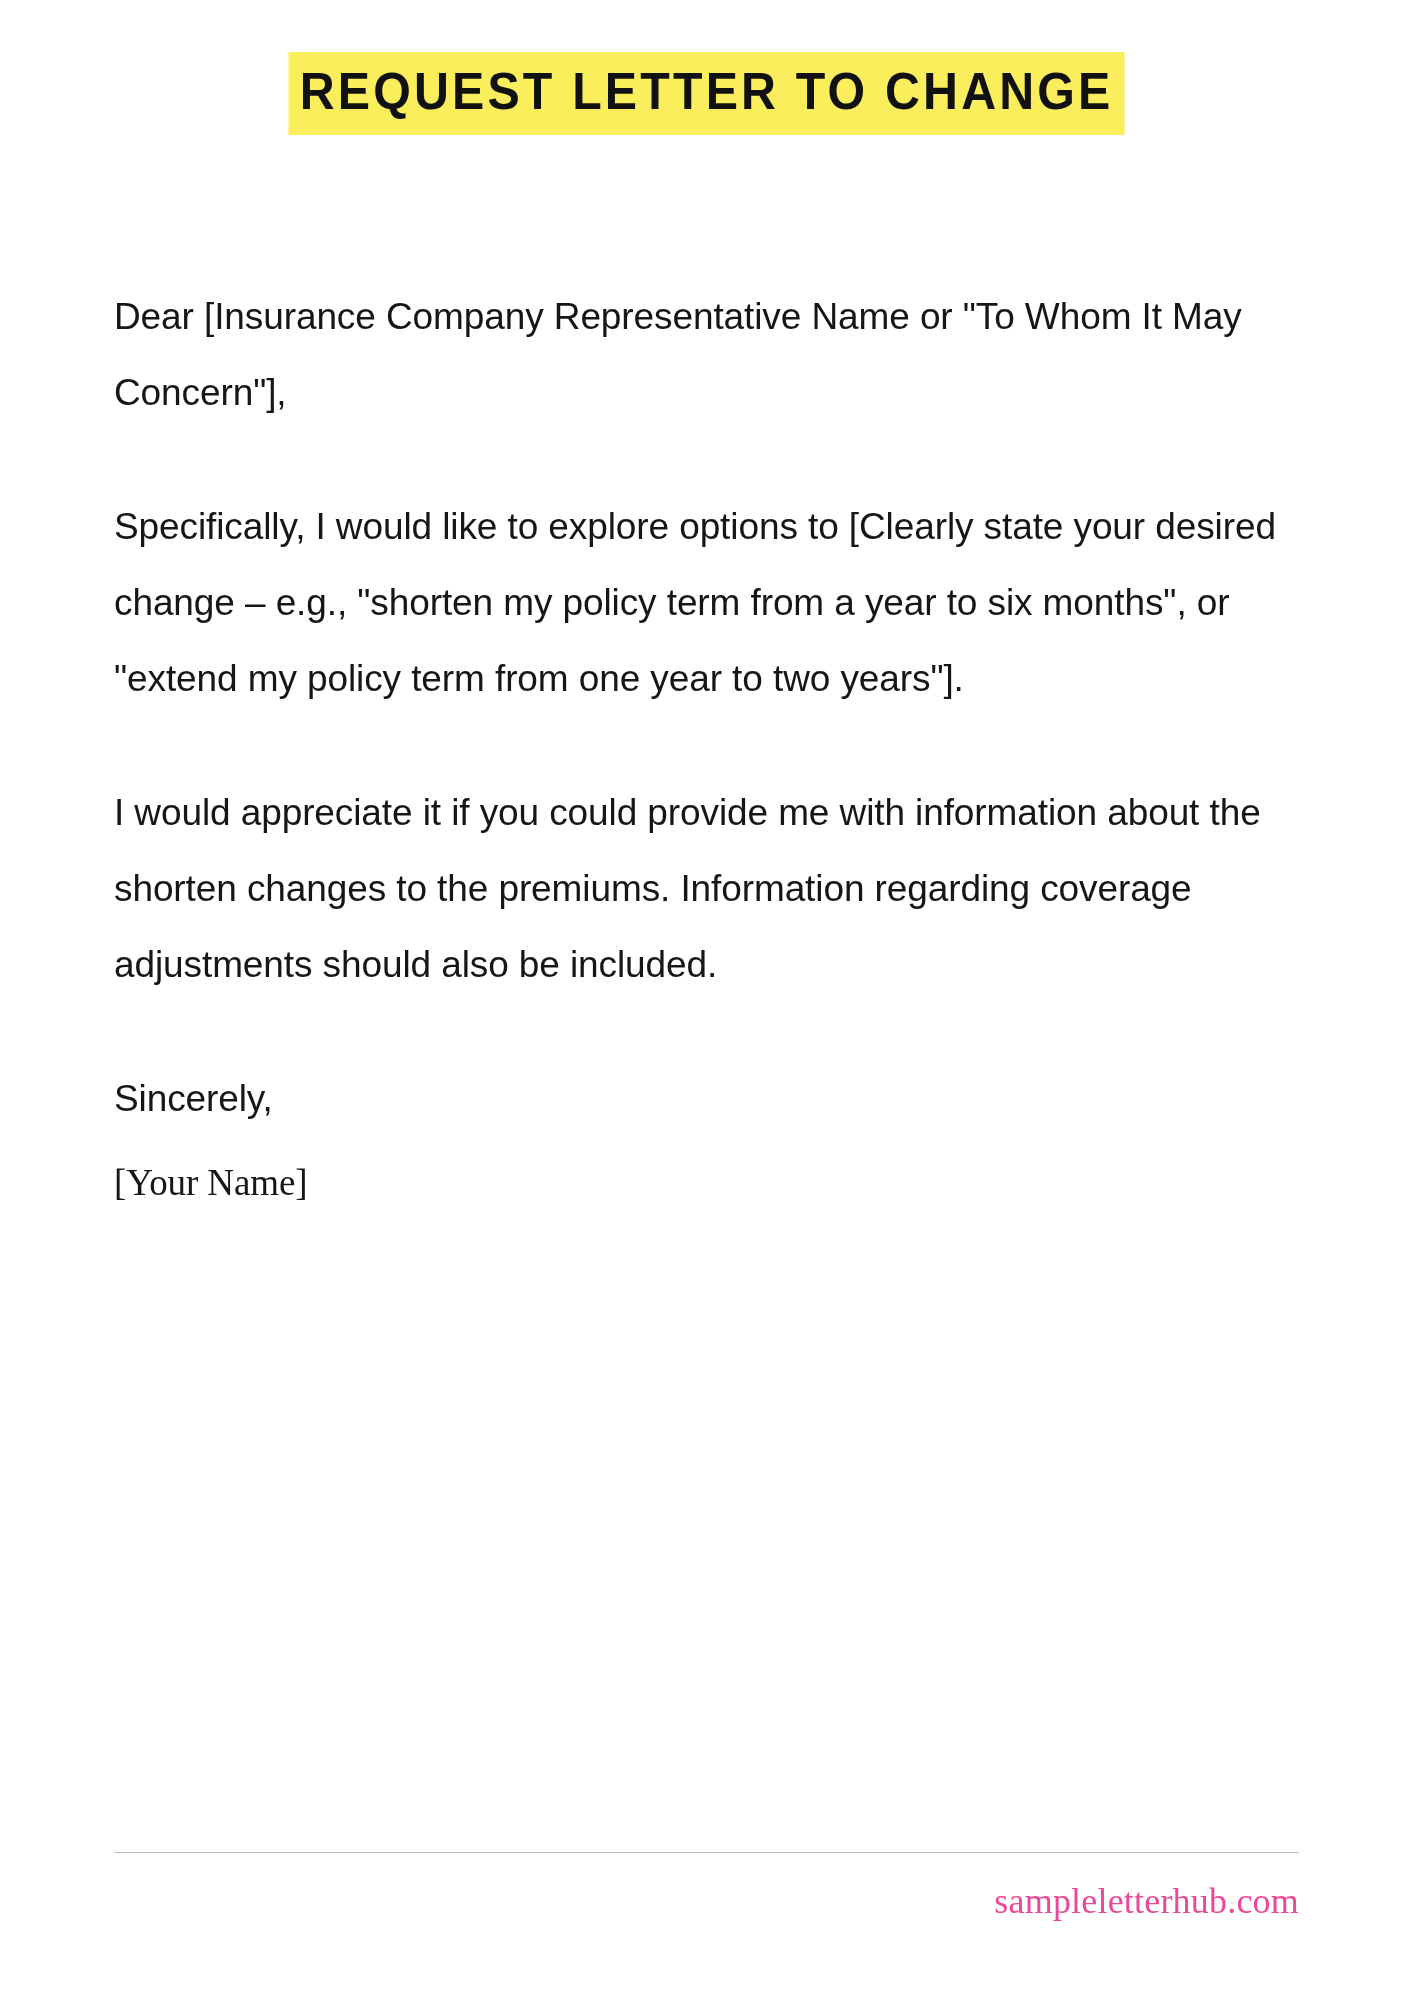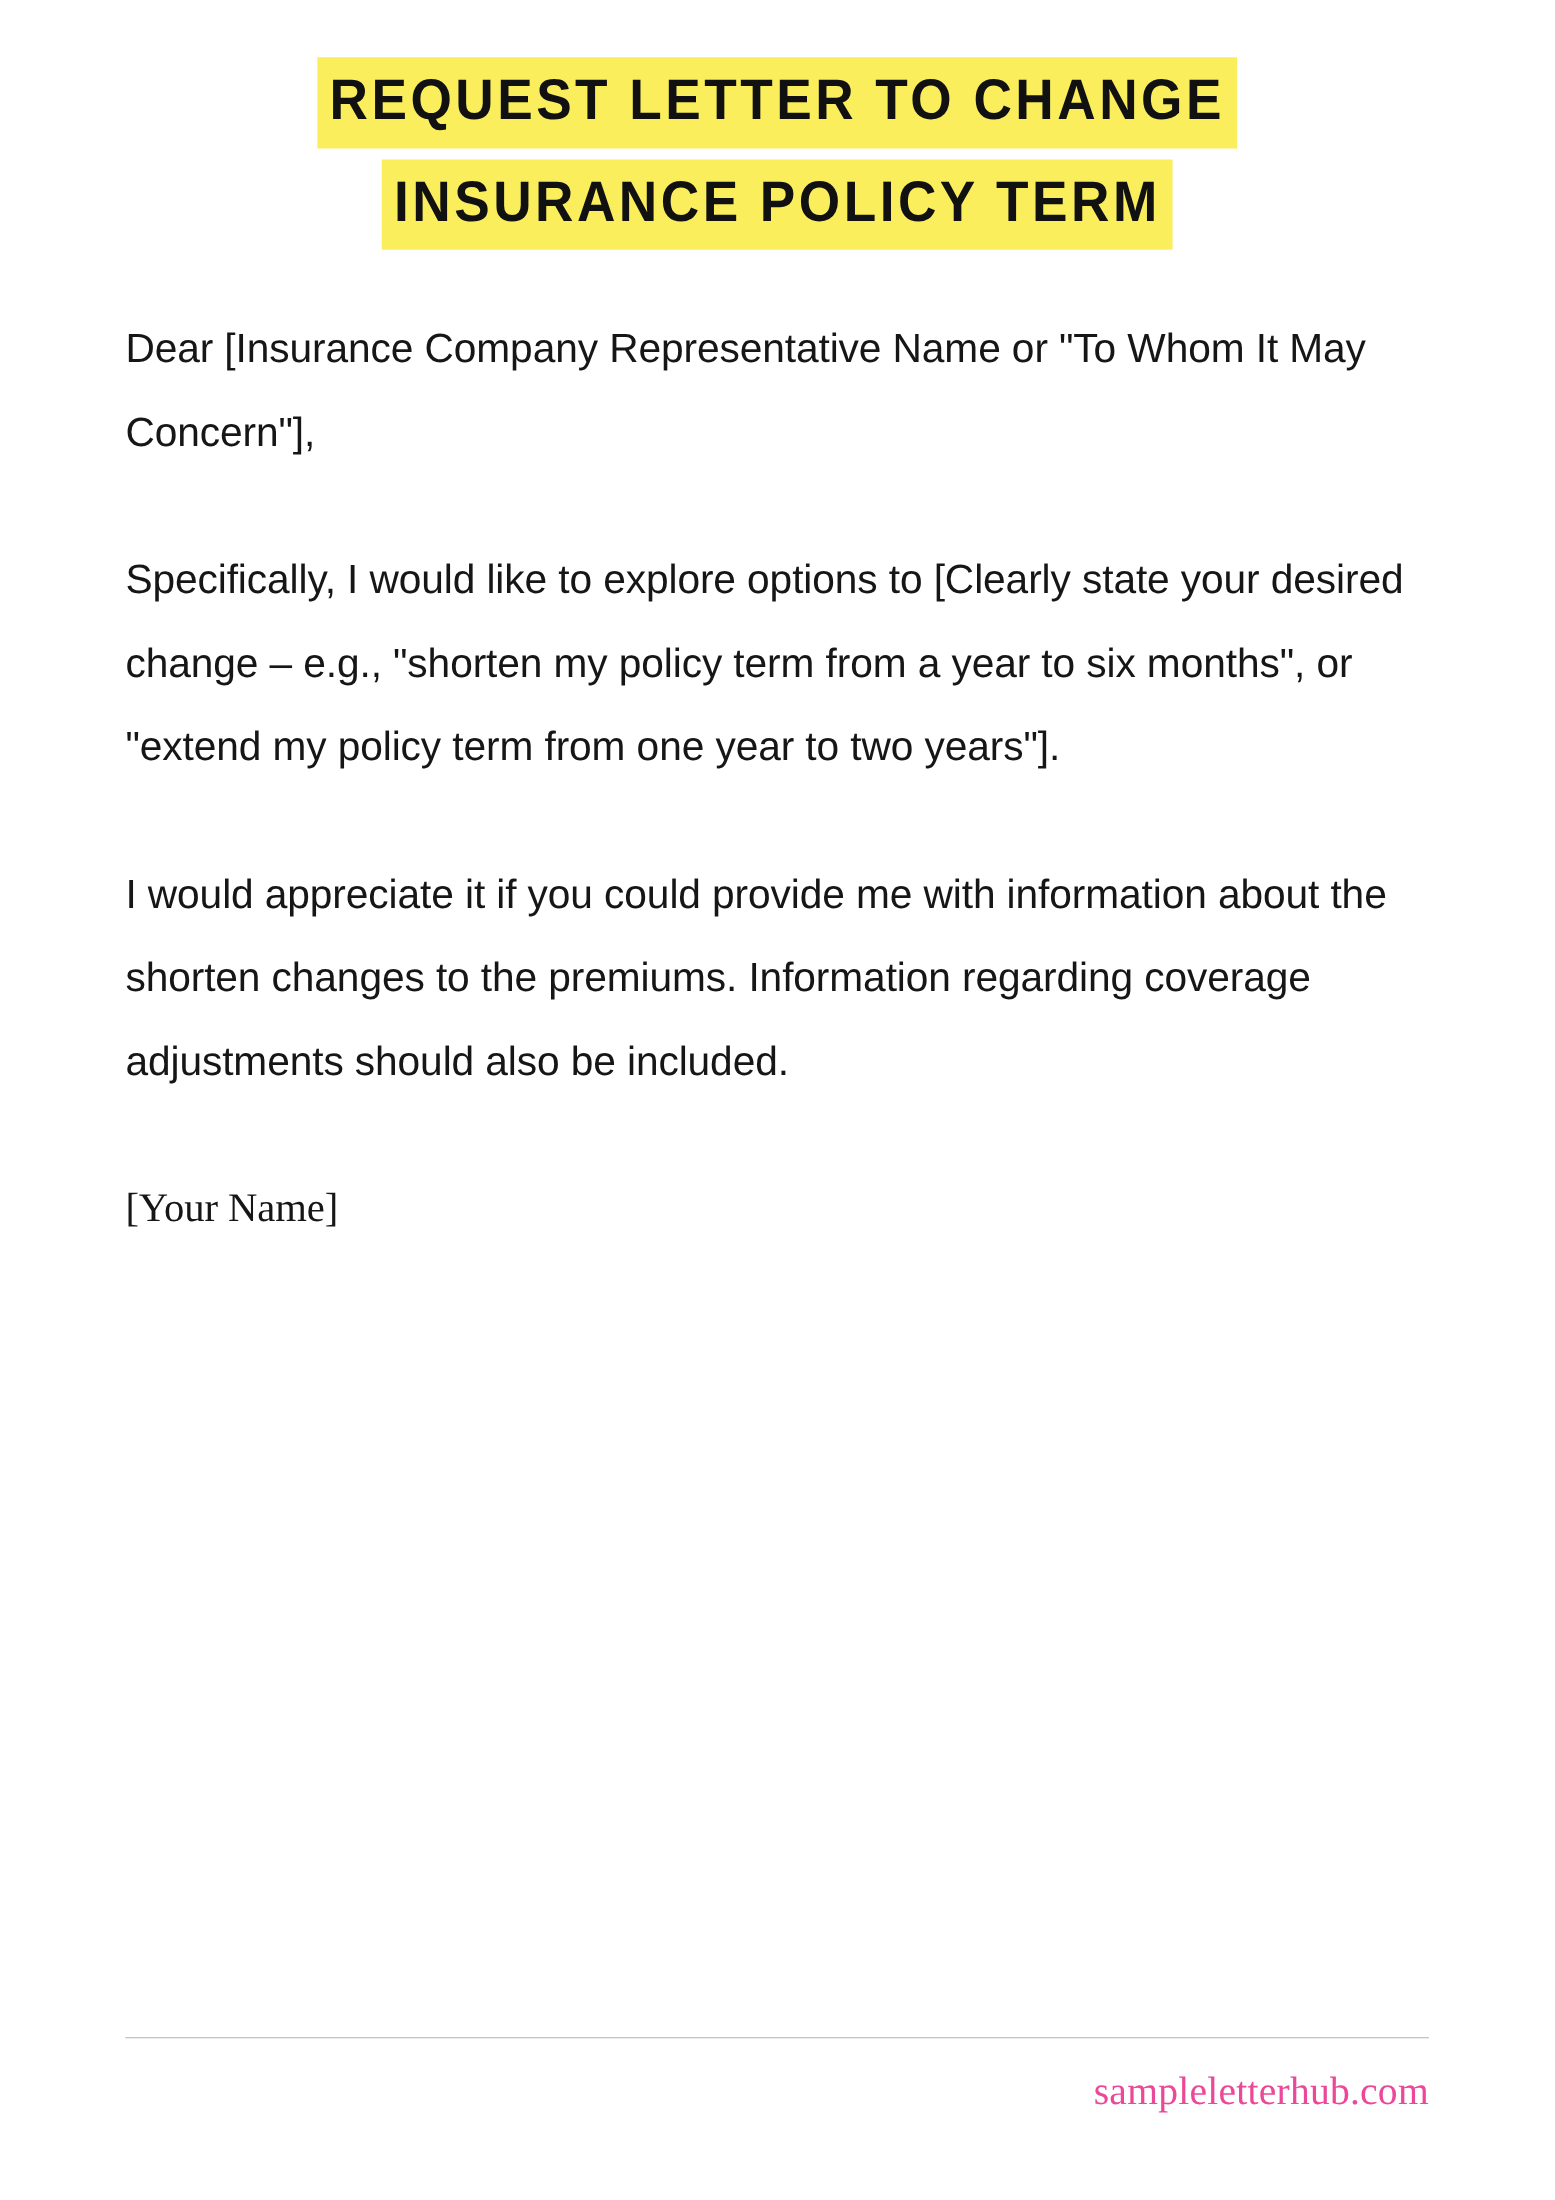--- a/index.html
+++ b/index.html
@@ -101,26 +101,26 @@
   }
 </style>
 </head>
 <body>
 
 <div class="page">
 
   <div class="title-block">
     <div class="title-line first"><span class="hl">REQUEST LETTER TO CHANGE</span></div>
     <div class="title-spacer"></div>
-    <div class="title-line second"><span class="hl">INSURANCE POLICY TERM</span></div>
   </div>
 
   <div class="body-wrap">
     <p class="para">Dear [Insurance Company Representative Name or "To Whom It May Concern"],</p>
     <p class="para">Specifically, I would like to explore options to [Clearly state your desired change – e.g., "shorten my policy term from a year to six months", or "extend my policy term from one year to two years"].</p>
     <p class="para">I would appreciate it if you could provide me with information about the shorten changes to the premiums. Information regarding coverage adjustments should also be included.</p>
+    <p class="para sig-line">Sincerely,</p>
     <p class="para sig-name">[Your Name]</p>
   </div>
 
   <div class="divider"></div>
   <div class="footer">sampleletterhub.com</div>
 
 </div>
 
 </body></html>

